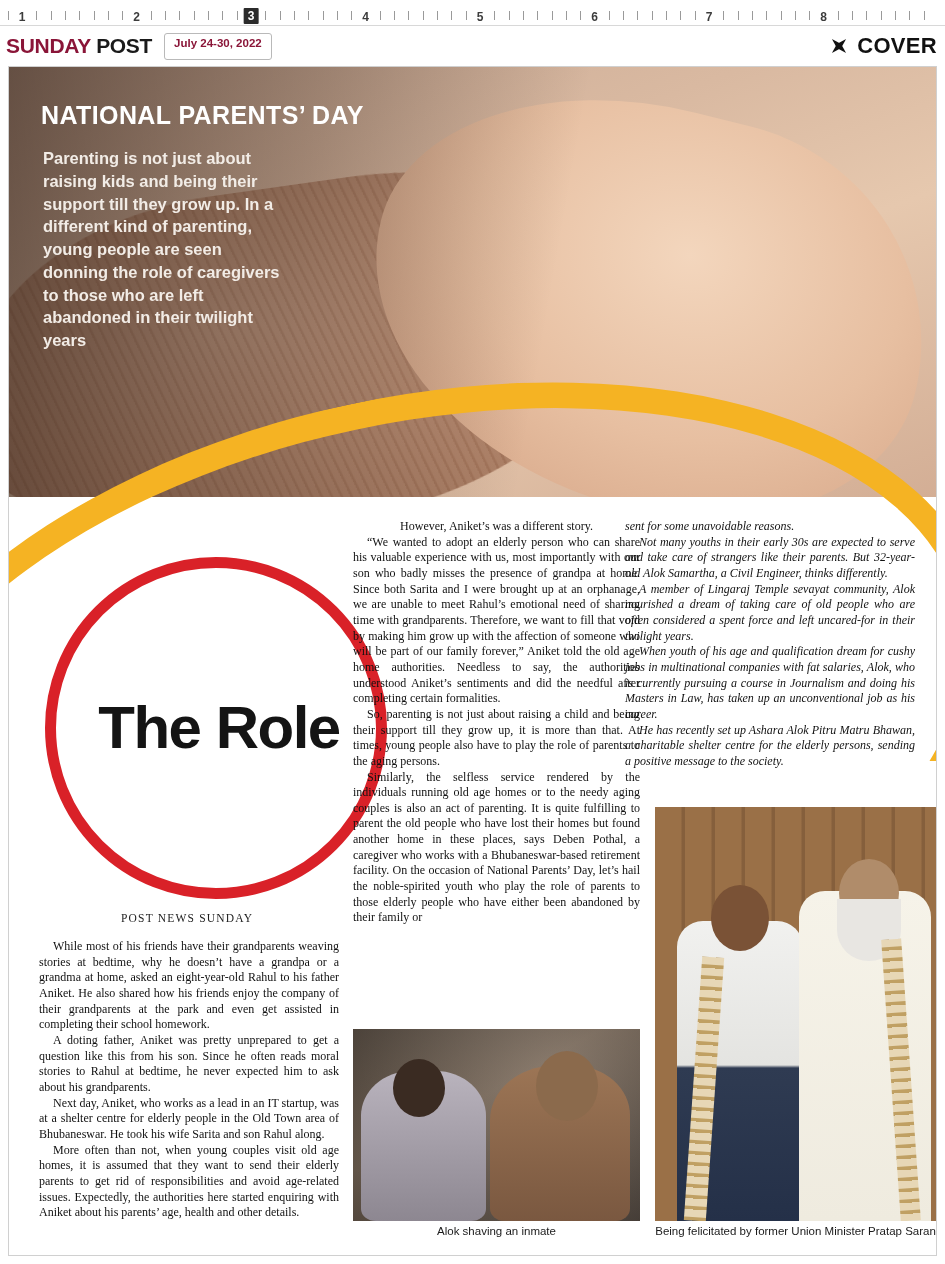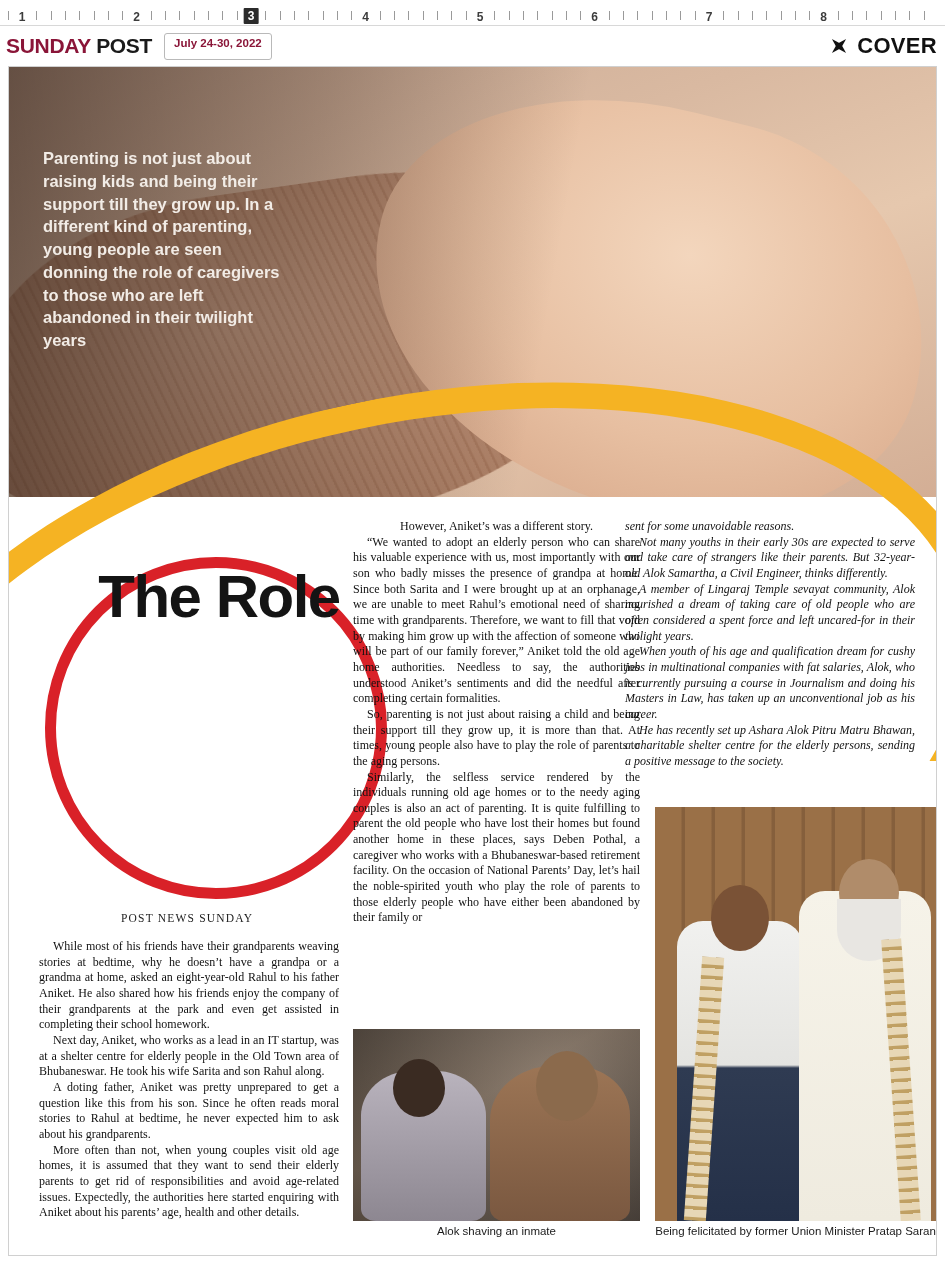--- a/index.html
+++ b/index.html
@@ -181,20 +181,21 @@
 
   
   .red-circle {
     position: absolute;
     left: 36px; top: 490px;
     width: 342px; height: 342px;
     border-radius: 50%;
     border: 11px solid #d92128;
     background: #ffffff;
     display: flex;
+    align-items: center;
     justify-content: center;
     z-index: 5;
   }
   .red-circle-title {
     font-family: "Liberation Sans", sans-serif;
     font-weight: bold;
     font-size: 60px;
     line-height: 0.96;
     color: #141414;
     text-align: left;
@@ -379,38 +380,39 @@
     <span class="label">COVER</span>
   </div>
 </div>
 
 <div class="page">
 
   <div class="hero">
     <div class="hand-old"></div>
     <div class="hand-young"></div>
     <div class="hero-shade"></div>
+    <div class="hero-title">NATIONAL PARENTS’ DAY</div>
     <div class="hero-deck">Parenting is not just about raising kids and being their support till they grow up. In a different kind of parenting, young people are seen donning the role of caregivers to those who are left abandoned in their twilight years</div>
   </div>
 
   <div class="swoosh"></div>
   <div class="swoosh-mask"></div>
 
   <div class="red-circle">
     <div class="red-circle-title">
       <div>The Role</div>
     </div>
   </div>
 
   <div class="byline">POST NEWS SUNDAY</div>
 
   <div class="col" id="col-1">
       <p>While most of his friends have their grandparents weaving stories at bedtime, why he doesn’t have a grandpa or a grandma at home, asked an eight-year-old Rahul to his father Aniket. He also shared how his friends enjoy the company of their grandparents at the park and even get assisted in completing their school homework.</p>
+      <p>A doting father, Aniket was pretty unprepared to get a question like this from his son. Since he often reads moral stories to Rahul at bedtime, he never expected him to ask about his grandparents.</p>
       <p>Next day, Aniket, who works as a lead in an IT startup, was at a shelter centre for elderly people in the Old Town area of Bhubaneswar. He took his wife Sarita and son Rahul along.</p>
-      <p>A doting father, Aniket was pretty unprepared to get a question like this from his son. Since he often reads moral stories to Rahul at bedtime, he never expected him to ask about his grandparents.</p>
       <p>More often than not, when young couples visit old age homes, it is assumed that they want to send their elderly parents to get rid of responsibilities and avoid age-related issues. Expectedly, the authorities here started enquiring with Aniket about his parents’ age, health and other details.</p>
     </div>
   <div class="col" id="col-2">
       <p class="noindent" style="text-align: center;">However, Aniket’s was a different story.</p>
       <p>“We wanted to adopt an elderly person who can share his valuable experience with us, most importantly with our son who badly misses the presence of grandpa at home. Since both Sarita and I were brought up at an orphanage, we are unable to meet Rahul’s emotional need of sharing time with grandparents. Therefore, we want to fill that void by making him grow up with the affection of someone who will be part of our family forever,” Aniket told the old age home authorities. Needless to say, the authorities understood Aniket’s sentiments and did the needful after completing certain formalities.</p>
       <p>So, parenting is not just about raising a child and being their support till they grow up, it is more than that. At times, young people also have to play the role of parents to the aging persons.</p>
       <p>Similarly, the selfless service rendered by the individuals running old age homes or to the needy aging couples is also an act of parenting. It is quite fulfilling to parent the old people who have lost their homes but found another home in these places, says Deben Pothal, a caregiver who works with a Bhubaneswar-based retirement facility. On the occasion of National Parents’ Day, let’s hail the noble-spirited youth who play the role of parents to those elderly people who have either been abandoned by their family or</p>
     </div>
   <div class="col" id="col-3">
       <p class="noindent">sent for some unavoidable reasons.</p>

